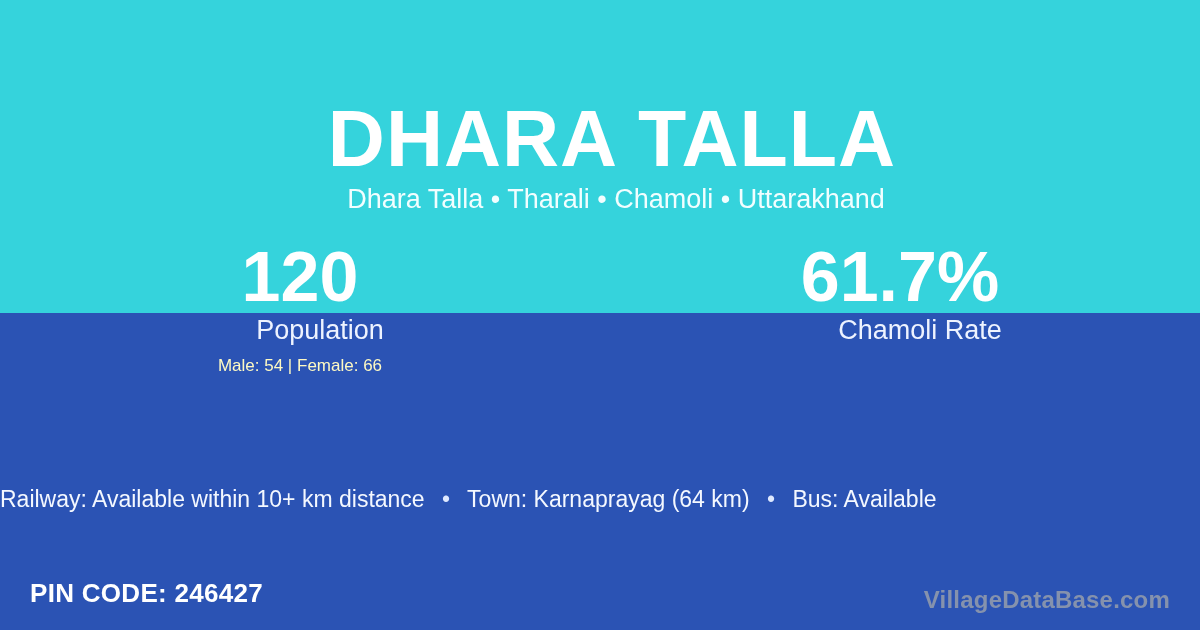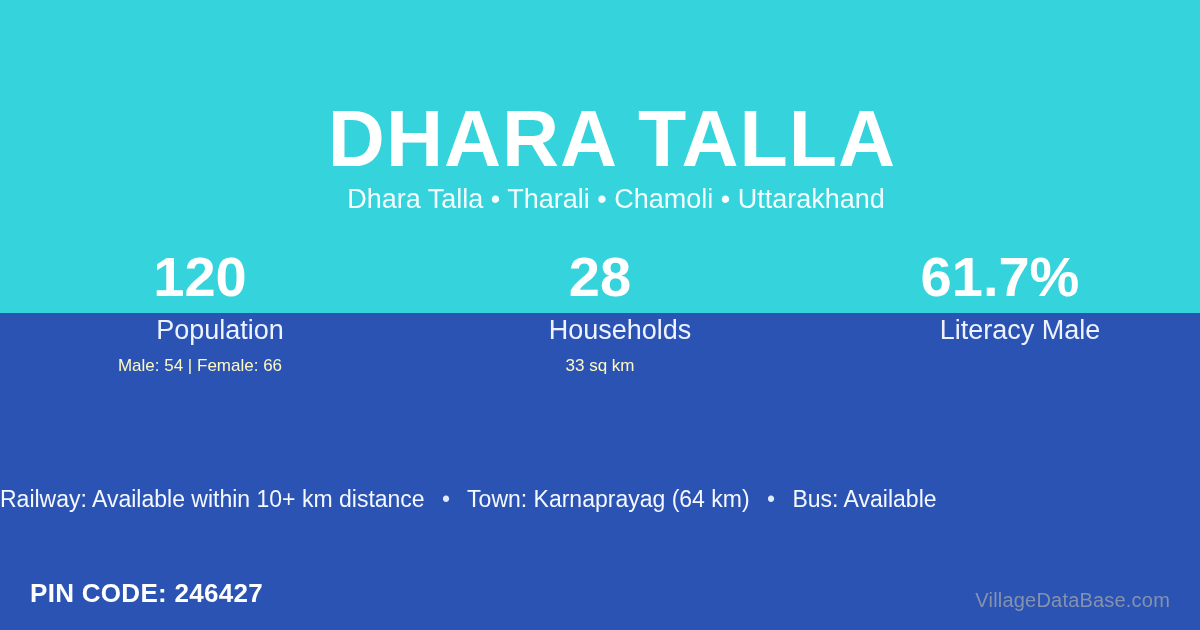--- a/index.html
+++ b/index.html
@@ -74,21 +74,21 @@
     left: 0; top: 242px;
     width: 1200px;
     display: flex;
     flex-direction: row;
   }
   .stat {
     flex: 1 1 0;
     text-align: center;
   }
   .stat-value {
-    font-size: 56px;
+    font-size: 70px;
     font-weight: 700;
     line-height: 70px;
     color: #ffffff;
     letter-spacing: 0px;
     white-space: nowrap;
   }
   .stat-label {
     margin-top: 2px;
     font-size: 27px;
     font-weight: 400;
@@ -136,22 +136,22 @@
     font-size: 26px;
     font-weight: 700;
     line-height: 32px;
     color: #ffffff;
     letter-spacing: 0.3px;
     white-space: nowrap;
   }
   .brand {
     position: absolute;
     right: 30px; top: 14px;
-    font-size: 20px;
-    font-weight: 400;
+    font-size: 24px;
+    font-weight: 700;
     line-height: 28px;
     color: #8592ad;
     letter-spacing: 0.2px;
     white-space: nowrap;
   }
 </style>
 </head>
 <body>
 
 <div class="card">
@@ -165,29 +165,24 @@
   </div>
 
   <div class="stats">
 
     <div class="stat">
       <div class="stat-value">120</div>
       <div class="stat-label">Population</div>
       <div class="stat-sub">Male: 54 | Female: 66</div>
     </div>
 
-    <div class="stat">
-      <div class="stat-value">28</div>
-      <div class="stat-label">Households</div>
-      <div class="stat-sub">33 sq km</div>
-    </div>
 
     <div class="stat">
       <div class="stat-value">61.7%</div>
-      <div class="stat-label">Literacy Male</div>
+      <div class="stat-label">Chamoli Rate</div>
     </div>
 
   </div>
 
   <div class="infra">
     <span>Railway: Available within 10+ km distance</span>
     <span class="sep">•</span>
     <span>Town: Karnaprayag (64 km)</span>
     <span class="sep">•</span>
     <span>Bus: Available</span>

